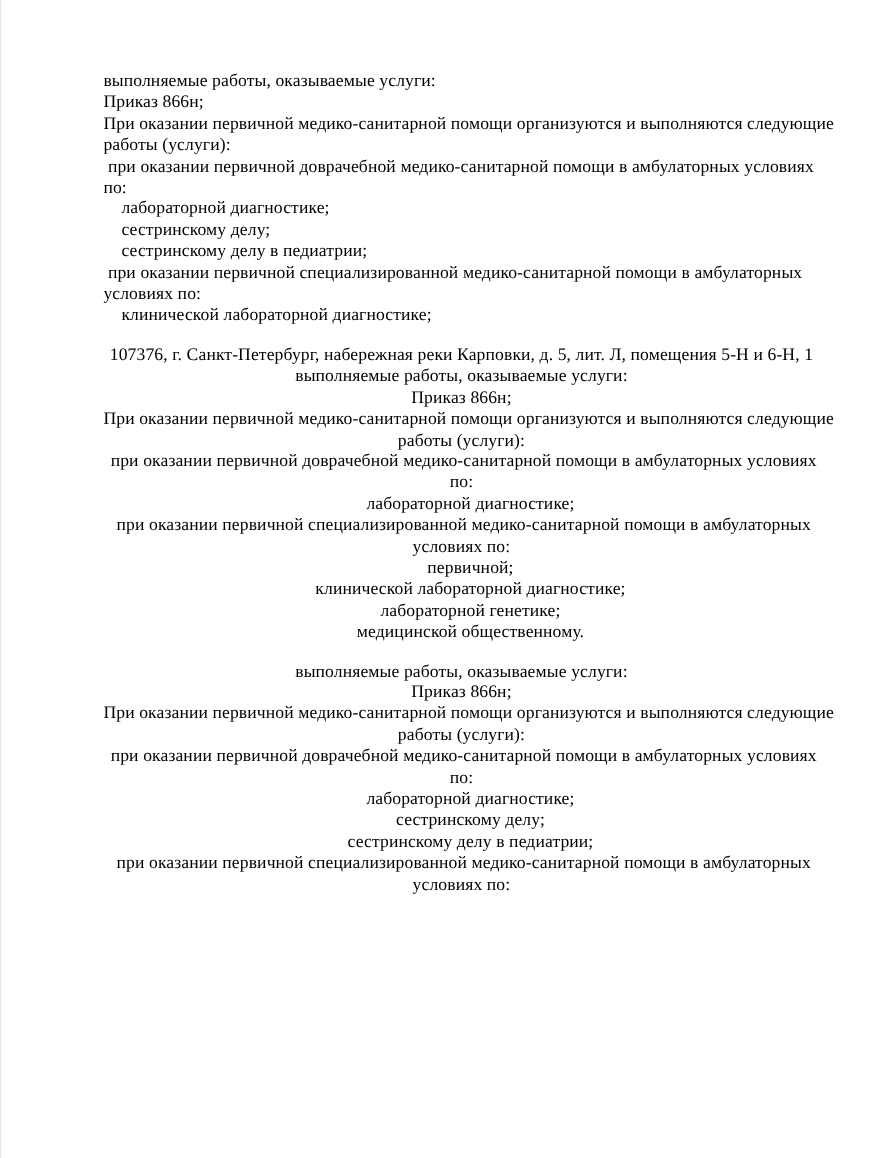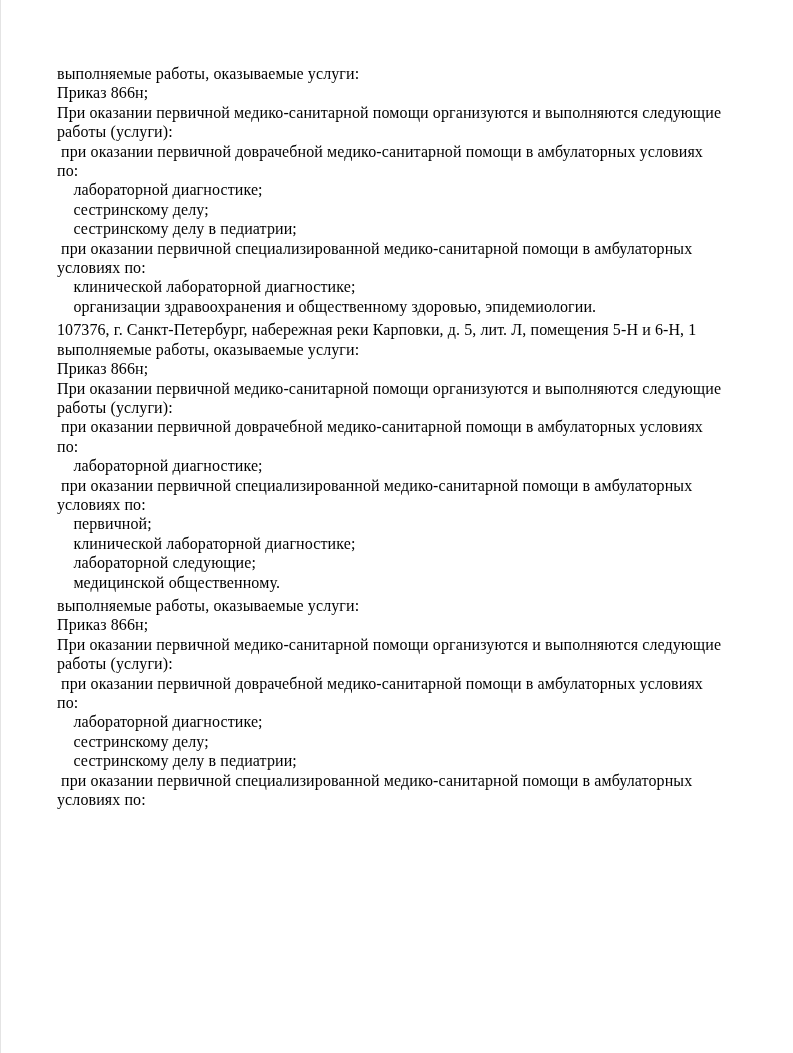--- a/index.html
+++ b/index.html
@@ -10,26 +10,27 @@
   body {
     width: 793px;
     height: 1053px;
     box-sizing: border-box;
     border-left: 1px solid #e4e4e4;
     overflow: hidden;
     font-family: "Liberation Serif", "DejaVu Serif", serif;
     color: #000000;
   }
   .doc {
-    padding: 64px 48px 0 56px;
+    padding: 64px 48px 0 93px;
     font-size: 16px;
     line-height: 19.4px;
   }
   .section + .section {
-    margin-top: 4px;
+    margin-top: 16px;
+    text-align: center;
   }
   .line {
     white-space: pre;       
     letter-spacing: 0.1px;
   }
 </style>
 </head>
 <body>
 
 <div class="doc">
@@ -39,36 +40,35 @@
       <div class="line">При оказании первичной медико-санитарной помощи организуются и выполняются следующие</div>
       <div class="line">работы (услуги):</div>
       <div class="line"> при оказании первичной доврачебной медико-санитарной помощи в амбулаторных условиях</div>
       <div class="line">по:</div>
       <div class="line">    лабораторной диагностике;</div>
       <div class="line">    сестринскому делу;</div>
       <div class="line">    сестринскому делу в педиатрии;</div>
       <div class="line"> при оказании первичной специализированной медико-санитарной помощи в амбулаторных</div>
       <div class="line">условиях по:</div>
       <div class="line">    клинической лабораторной диагностике;</div>
-      <div class="line">    организации здравоохранения и общественному здоровью, эпидемиологии.</div>
     </div>
     <div class="section">
       <div class="line">107376, г. Санкт-Петербург, набережная реки Карповки, д. 5, лит. Л, помещения 5-Н и 6-Н, 1</div>
       <div class="line">выполняемые работы, оказываемые услуги:</div>
       <div class="line">Приказ 866н;</div>
       <div class="line">При оказании первичной медико-санитарной помощи организуются и выполняются следующие</div>
       <div class="line">работы (услуги):</div>
       <div class="line"> при оказании первичной доврачебной медико-санитарной помощи в амбулаторных условиях</div>
       <div class="line">по:</div>
       <div class="line">    лабораторной диагностике;</div>
       <div class="line"> при оказании первичной специализированной медико-санитарной помощи в амбулаторных</div>
       <div class="line">условиях по:</div>
       <div class="line">    первичной;</div>
       <div class="line">    клинической лабораторной диагностике;</div>
-      <div class="line">    лабораторной следующие;</div>
+      <div class="line">    лабораторной генетике;</div>
       <div class="line">    медицинской общественному.</div>
     </div>
     <div class="section">
       <div class="line">выполняемые работы, оказываемые услуги:</div>
       <div class="line">Приказ 866н;</div>
       <div class="line">При оказании первичной медико-санитарной помощи организуются и выполняются следующие</div>
       <div class="line">работы (услуги):</div>
       <div class="line"> при оказании первичной доврачебной медико-санитарной помощи в амбулаторных условиях</div>
       <div class="line">по:</div>
       <div class="line">    лабораторной диагностике;</div>

